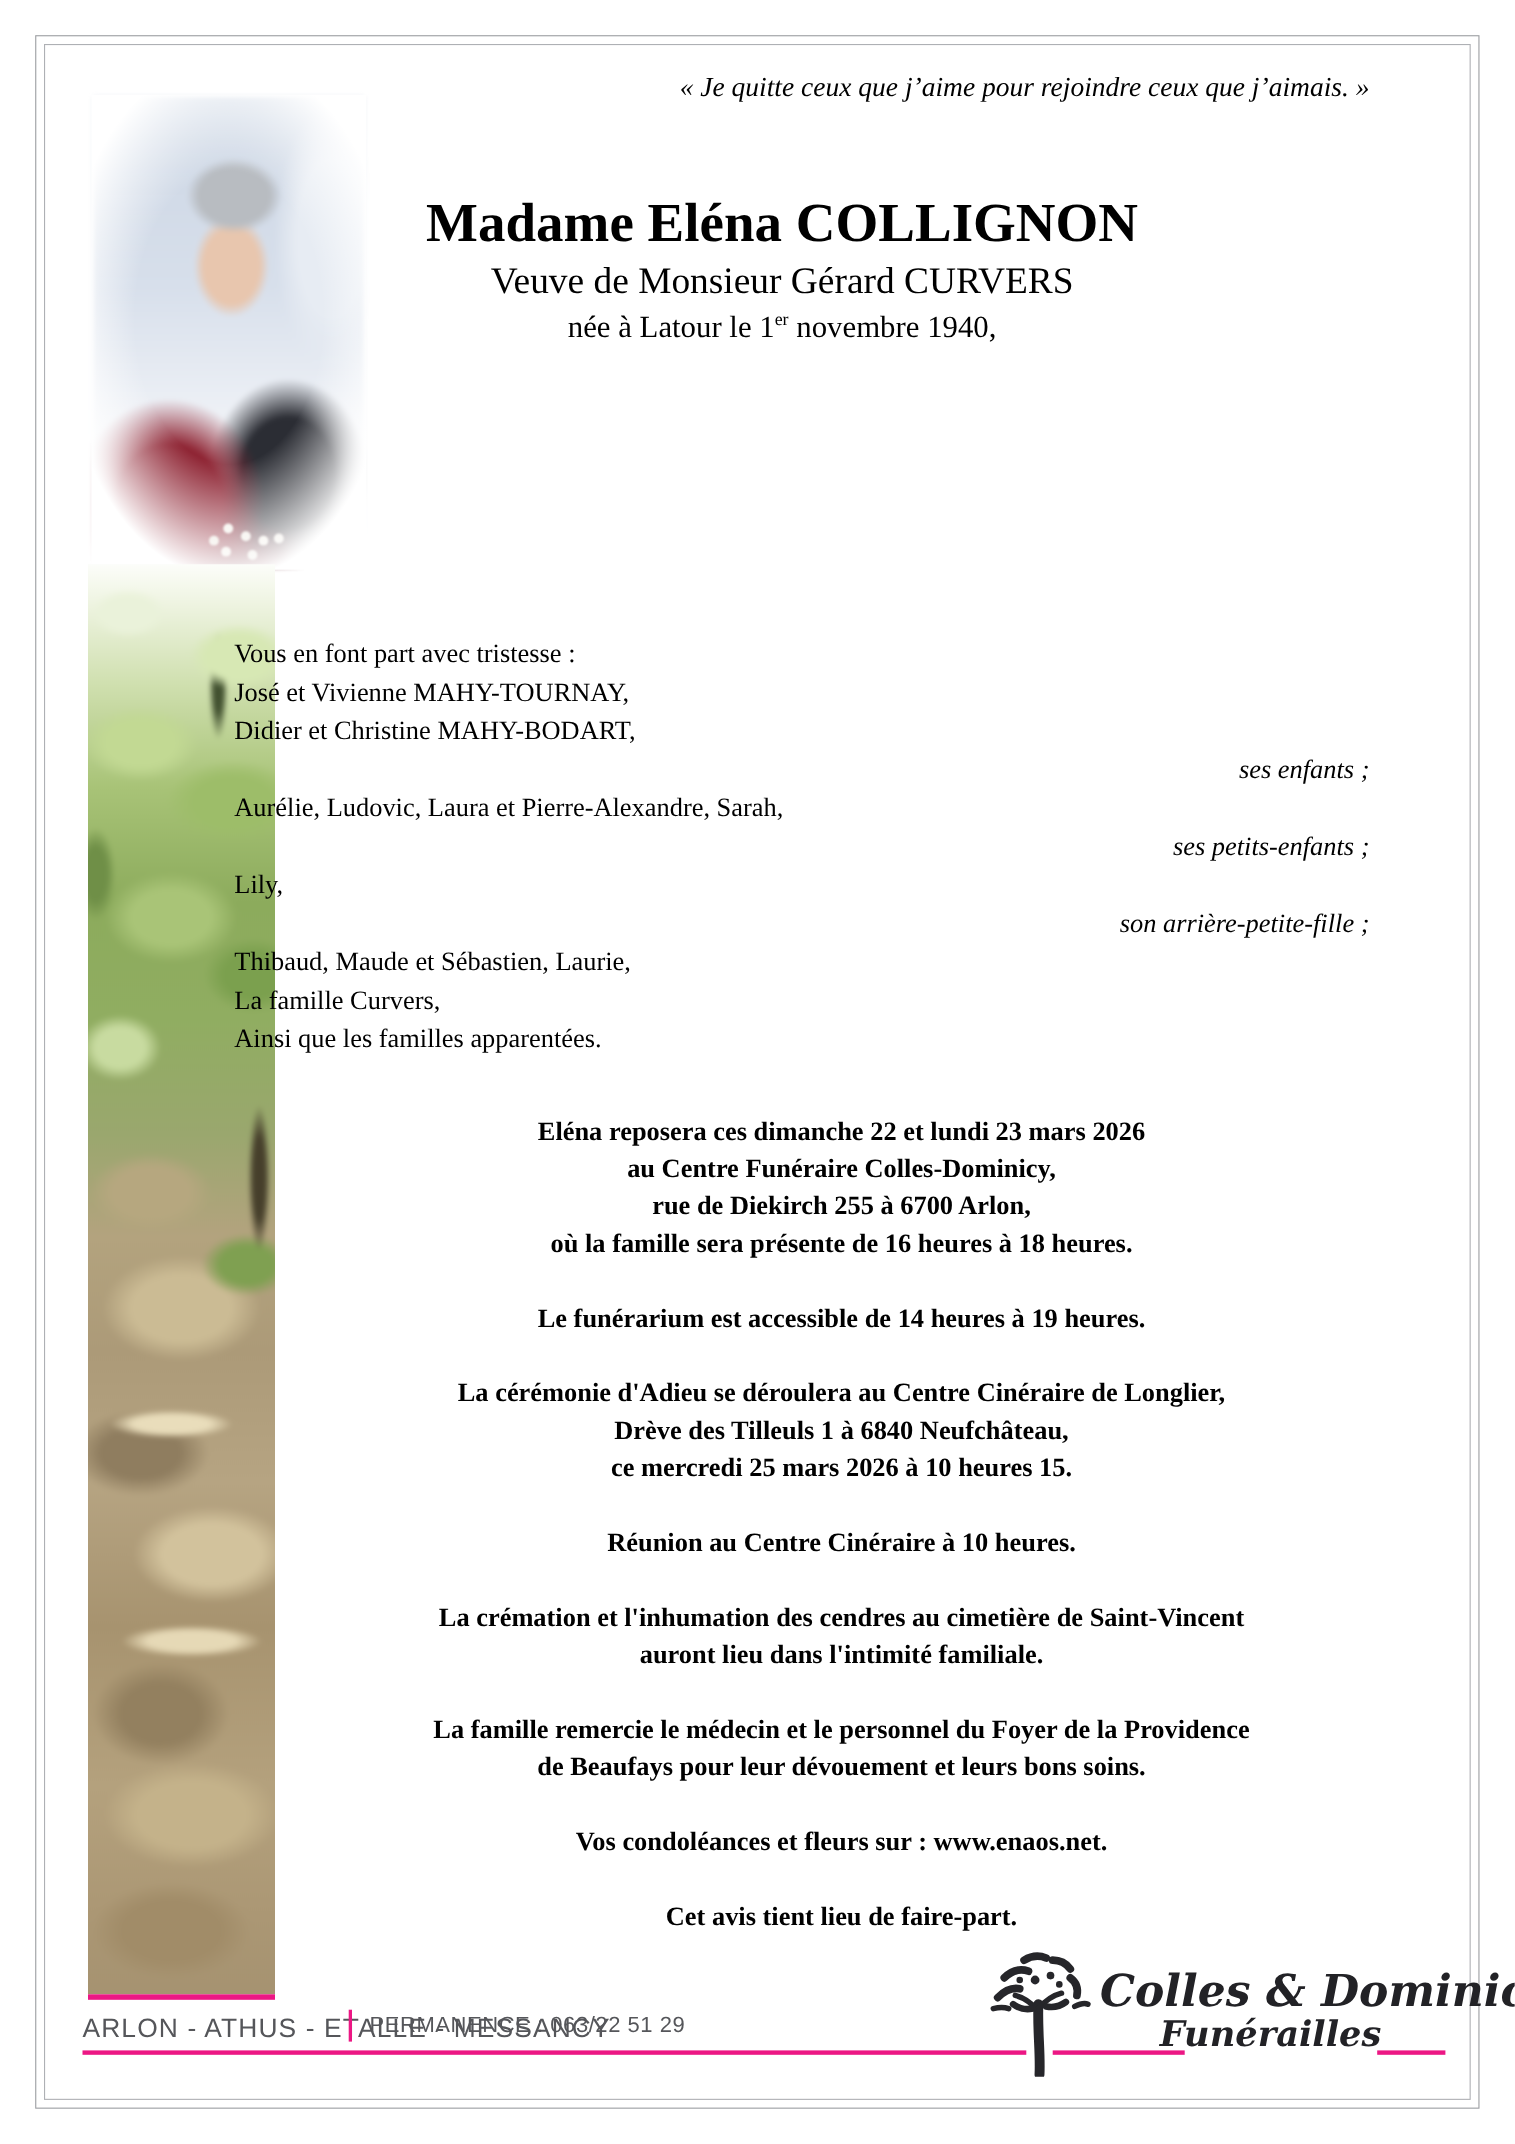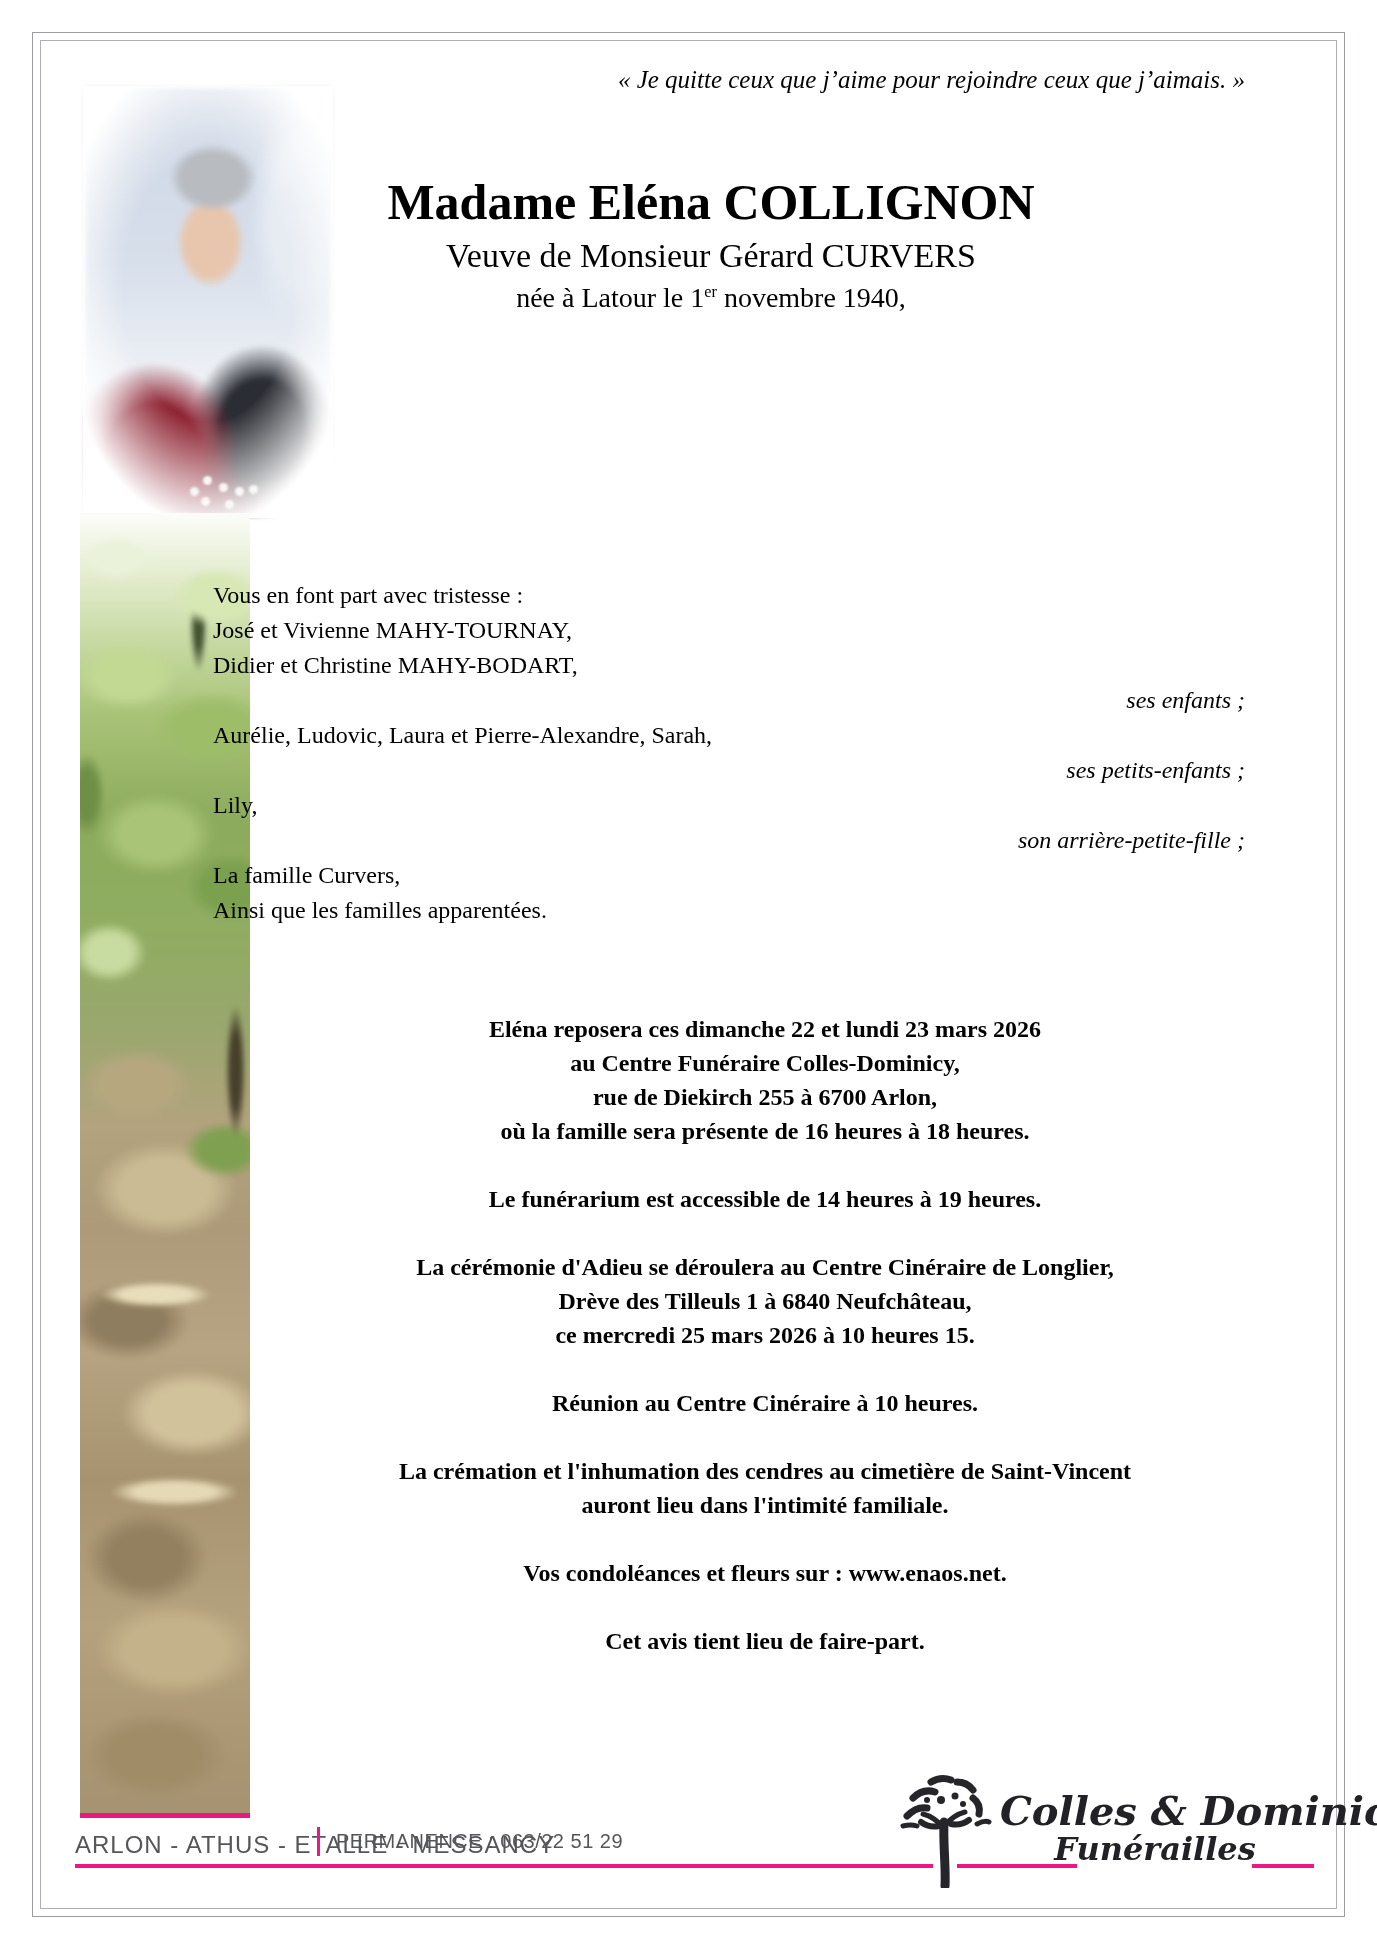--- a/index.html
+++ b/index.html
@@ -123,20 +123,21 @@
 
 <div class="abs family">
   <div class="fam-line">Vous en font part avec tristesse :</div>
   <div class="fam-line">José et Vivienne MAHY-TOURNAY,</div>
   <div class="fam-line">Didier et Christine MAHY-BODART,</div>
   <div class="fam-line fam-right">ses enfants ;</div>
   <div class="fam-line">Aurélie, Ludovic, Laura et Pierre-Alexandre, Sarah,</div>
   <div class="fam-line fam-right">ses petits-enfants ;</div>
   <div class="fam-line">Lily,</div>
   <div class="fam-line fam-right">son arrière-petite-fille ;</div>
+  <div class="fam-line">Thibaud, Maude et Sébastien, Laurie,</div>
   <div class="fam-line">La famille Curvers,</div>
   <div class="fam-line">Ainsi que les familles apparentées.</div>
 </div>
 
 <div class="abs ann">
   <p>
     <span class="l">Eléna reposera ces dimanche 22 et lundi 23 mars 2026</span><br>
     <span class="l">au Centre Funéraire Colles-Dominicy,</span><br>
     <span class="l">rue de Diekirch 255 à 6700 Arlon,</span><br>
     <span class="l">où la famille sera présente de 16 heures à 18 heures.</span>
@@ -148,20 +149,24 @@
     <span class="l">La cérémonie d'Adieu se déroulera au Centre Cinéraire de Longlier,</span><br>
     <span class="l">Drève des Tilleuls 1 à 6840 Neufchâteau,</span><br>
     <span class="l">ce mercredi 25 mars 2026 à 10 heures 15.</span>
   </p>
   <p>
     <span class="l">Réunion au Centre Cinéraire à 10 heures.</span>
   </p>
   <p>
     <span class="l">La crémation et l'inhumation des cendres au cimetière de Saint-Vincent</span><br>
     <span class="l">auront lieu dans l'intimité familiale.</span>
+  </p>
+  <p>
+    <span class="l">La famille remercie le médecin et le personnel du Foyer de la Providence</span><br>
+    <span class="l">de Beaufays pour leur dévouement et leurs bons soins.</span>
   </p>
   <p>
     <span class="l">Vos condoléances et fleurs sur : www.enaos.net.</span>
   </p>
   <p>
     <span class="l">Cet avis tient lieu de faire-part.</span>
   </p>
 </div>
 
 <div class="abs foot-text regions">ARLON - ATHUS - ETALLE - MESSANCY</div>

